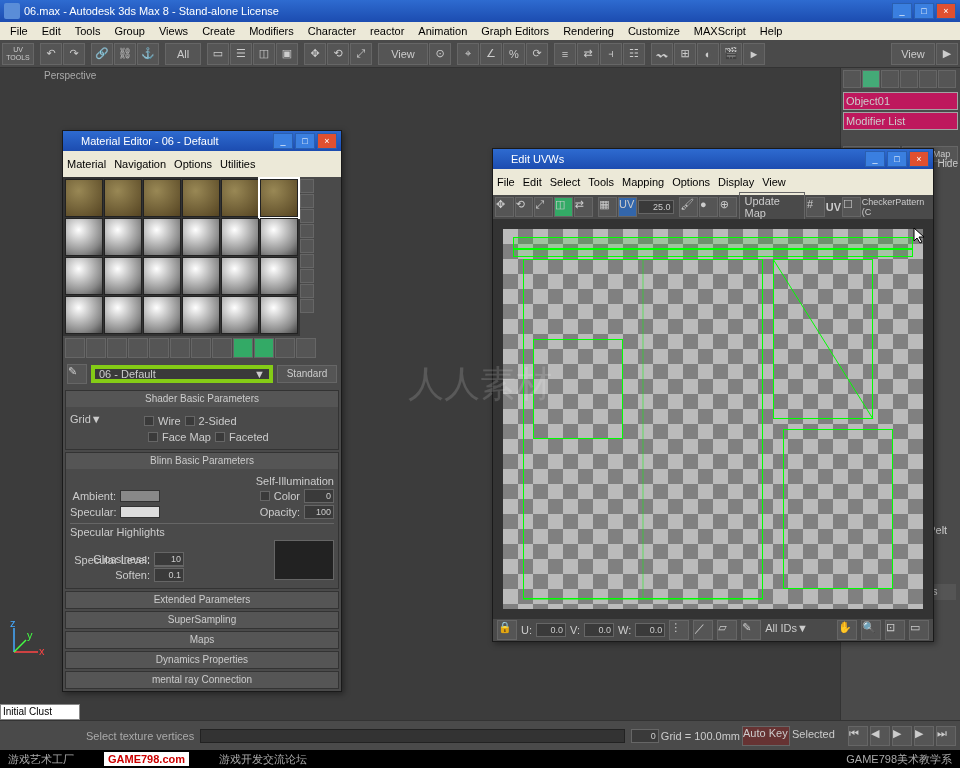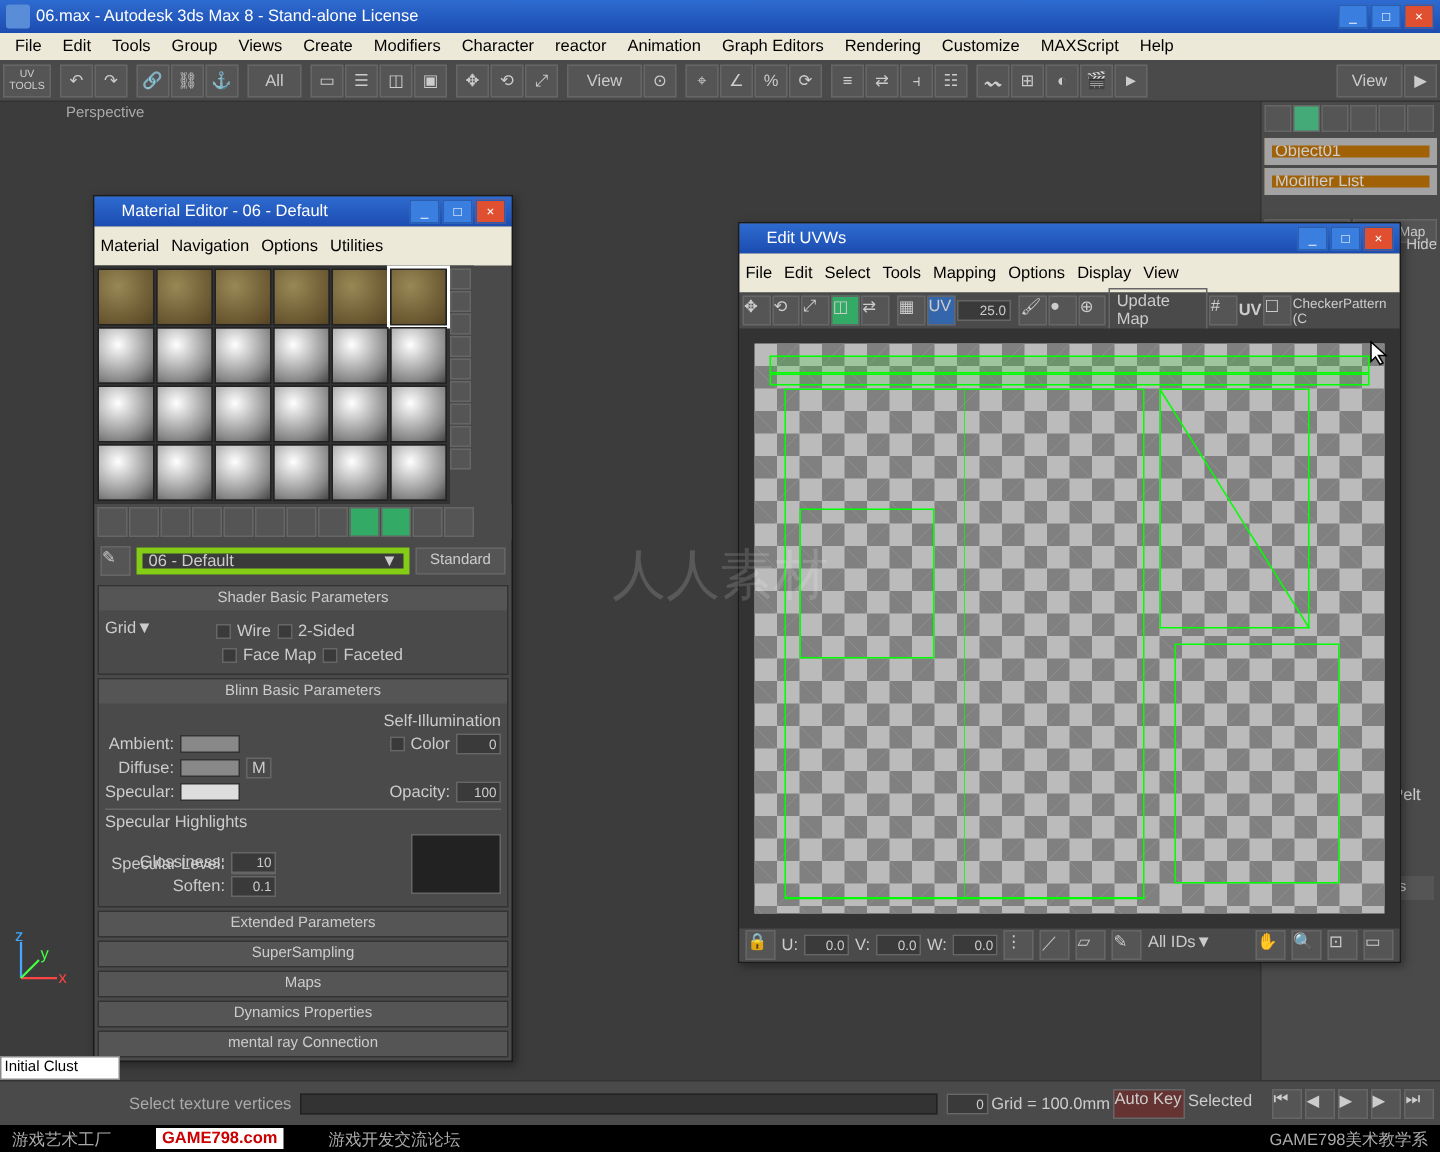--- a/index.html
+++ b/index.html
@@ -12,21 +12,21 @@
 .menubar { height:18px; background:#ece9d8; color:#000; display:flex; align-items:center; padding:0 4px; gap:2px; }
 .menubar span { padding:1px 6px; cursor:pointer; }
 .toolbar { height:28px; background:#4a4a4a; border-bottom:1px solid #333; display:flex; align-items:center; padding:0 2px; gap:1px; }
 .tbtn { width:22px; height:22px; background:#555; border:1px solid #666; display:flex; align-items:center; justify-content:center; cursor:pointer; }
 .sep { width:4px; height:22px; }
 .viewport { position:absolute; left:0; right:120px; top:68px; bottom:48px; background:#3c3c3c; }
 .vplabel { position:absolute; left:4px; top:2px; color:#aaa; font-size:10px;padding-left:40px; }
 .cmdpanel { position:absolute; right:0; top:68px; width:120px; bottom:48px; background:#4a4a4a; border-left:1px solid #333; padding:2px; overflow:hidden; }
 .cmdtabs { display:flex; gap:1px; margin-bottom:4px; }
 .cmdtab { width:18px; height:18px; background:#555; border:1px solid #666; cursor:pointer; }
-.cmdinput { width:100%; height:18px; background:#a16207; border:5px solid #a3a3a3; color:#ccc; padding:0 2px; }
+.cmdinput { width:100%; height:18px; background:#be185d; border:1px solid #a3a3a3; color:#ccc; padding:0 2px; }
 .modrow { display:flex; gap:2px; margin-top:16px; }
 .modbtn { flex:1; height:16px; background:#555; border:1px solid #666; font-size:9px; text-align:center; line-height:14px; cursor:pointer; }
 .timeline { position:absolute; left:0; right:0; bottom:18px; height:30px; background:#4a4a4a; border-top:1px solid #333; display:flex; align-items:center; padding:0 4px; gap:2px; font-size:10px; }
 .float { position:absolute; background:#4a4a4a; border:1px solid #1a1a1a; box-shadow:2px 2px 6px rgba(0,0,0,.4); }
 .float .ftitle { height:20px; background:linear-gradient(#2e6bd0,#1c4cb0); color:#fff; display:flex; align-items:center; padding:0 4px; }
 .float .fmenu { height:16px; background:#ece9d8; color:#000; display:flex; align-items:center; padding:13px 4px; gap:8px; font-size:10px; }
 .matgrid { display:grid; grid-template-columns:repeat(6,38px); grid-auto-rows:38px; gap:1px; padding:2px; background:#333; }
 .matslot { background:radial-gradient(circle at 35% 30%,#fff,#888 70%,#444); border:1px solid #222; border-radius:0; cursor:pointer; }
 .matslot.tex { background:radial-gradient(circle at 35% 30%,#998855,#554422); }
 .mattools { height:24px; display:flex; align-items:center; gap:1px; padding:2px; background:#4a4a4a; }
@@ -281,25 +281,20 @@
           <span>Self-Illumination</span>
         </div>
       <div class="row">
         <span style="width:46px;text-align:right">Ambient:</span>
         <div class="swatch"></div>
         <span style="margin-left:auto" class="cbox"></span>
         <span>Color</span>
         <input class="spinner" value="0" style="">
       </div>
       <div class="row">
-        <span style="width:46px;text-align:right">Diffuse:</span>
-        <div class="swatch"></div>
-        <span style="border:1px solid #666;padding:0 3px">M</span>
-      </div>
-      <div class="row">
         <span style="width:46px;text-align:right">Specular:</span>
         <div class="swatch" style="background:#ddd"></div>
         <span style="margin-left:auto">Opacity:</span>
         <input class="spinner" value="100" style="">
       </div>
       <div style="border-top:1px solid #666;margin-top:4px;padding-top:2px">Specular Highlights</div>
       <div class="row">
         <span style="width:80px;text-align:right">Specular Level:</span>
         <input class="spinner" value="0" style="">
         <div style="margin-left:auto;width:60px;height:40px;background:#222;border:1px solid #666"></div>

